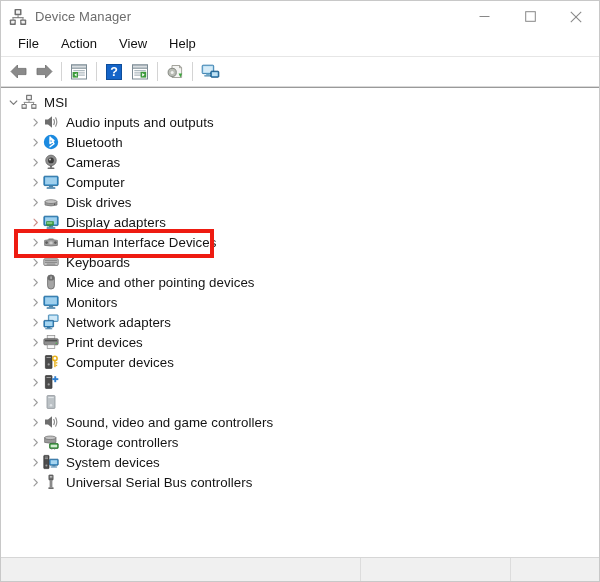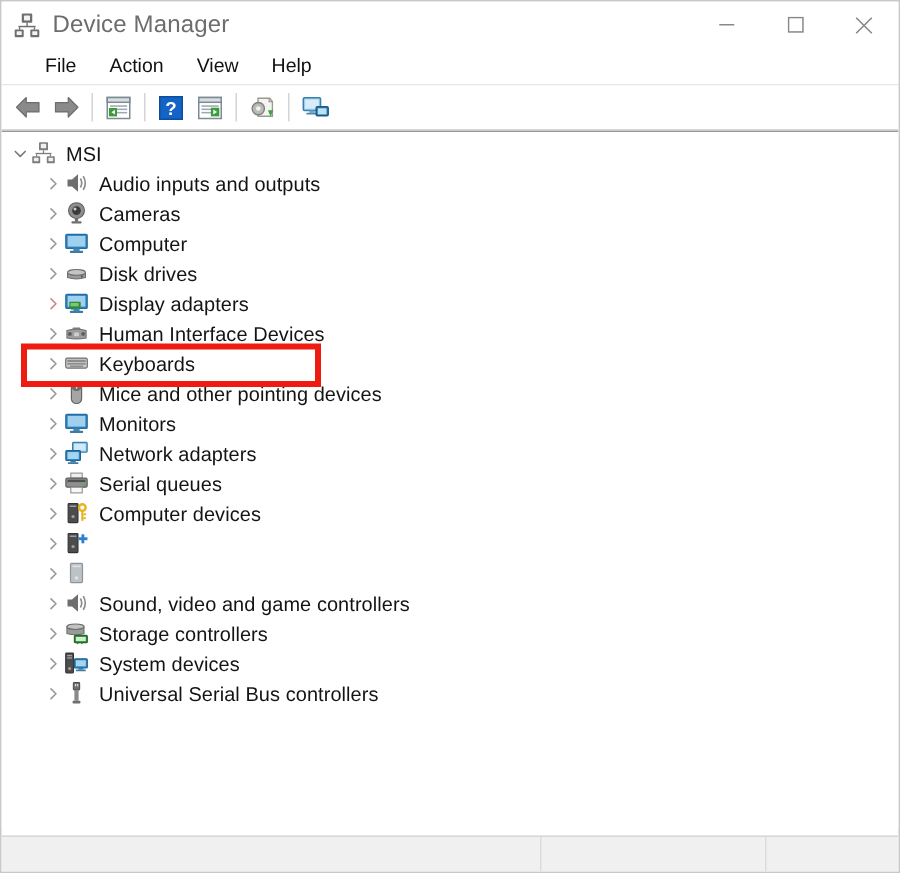--- a/index.html
+++ b/index.html
@@ -36,21 +36,21 @@
   }
   .title-icon {
     width: 18px;
     height: 18px;
     margin-left: 8px;
     margin-right: 8px;
     flex: 0 0 auto;
     display: block;
   }
   .title-text {
-    font-size: 16px;
+    font-size: 13px;
     color: #6d6d6d;
     letter-spacing: 0.1px;
     white-space: nowrap;
   }
   .win-controls {
     position: absolute;
     right: 0;
     top: 0;
     height: 31px;
     display: flex;
@@ -65,21 +65,21 @@
     cursor: default;
   }
   .win-btn svg { display: block; }
 
   
   .menubar {
     height: 24px;
     background: #ffffff;
     display: flex;
     align-items: center;
-    padding-left: 18px;
+    padding-left: 6px;
     border-bottom: 1px solid #e6e6e6;
     user-select: none;
   }
   .menu-item {
     font-size: 13px;
     color: #111111;
     padding: 2px 11px 3px 11px;
     cursor: default;
     white-space: nowrap;
   }
@@ -347,20 +347,32 @@
         </span>
         <svg class="tw-icon" viewBox="0 0 16 16">
           <path d="M2 5.6 L5 5.6 L9 2.2 L9 13.8 L5 10.4 L2 10.4 Z" fill="#6e6e6e"></path>
           <path d="M10.6 5 Q12.4 8 10.6 11" fill="none" stroke="#8c8c8c" stroke-width="1.1"></path>
           <path d="M12.5 3.4 Q15.2 8 12.5 12.6" fill="none" stroke="#8c8c8c" stroke-width="1.1"></path>
         </svg>
         <span class="tw-label">Audio inputs and outputs</span>
       </div>
 
 
+      <div class="tree-row lvl-1">
+        <span class="tw-chevron">
+          <svg width="9" height="9" viewBox="0 0 9 9">
+              <path d="M3 1.2 L6.3 4.5 L3 7.8" fill="none" stroke="#9b9b9b" stroke-width="1.1" stroke-linecap="round" stroke-linejoin="round"></path>
+            </svg>
+        </span>
+        <svg class="tw-icon" viewBox="0 0 16 16">
+          <circle cx="8" cy="8" r="7.2" fill="#1b8ae0"></circle>
+          <path d="M7 3.4 L11 6.6 L7 9.6 L7 2.9 L11 9.6 L7 12.8" fill="none" stroke="#ffffff" stroke-width="1.35" stroke-linejoin="round" stroke-linecap="round"></path>
+        </svg>
+        <span class="tw-label">Bluetooth</span>
+      </div>
 
       <div class="tree-row lvl-1">
         <span class="tw-chevron">
           <svg width="9" height="9" viewBox="0 0 9 9">
               <path d="M3 1.2 L6.3 4.5 L3 7.8" fill="none" stroke="#9b9b9b" stroke-width="1.1" stroke-linecap="round" stroke-linejoin="round"></path>
             </svg>
         </span>
         <svg class="tw-icon" viewBox="0 0 16 16">
           <circle cx="8" cy="6.4" r="5.3" fill="#8e8e8e" stroke="#5f5f5f" stroke-width="0.7"></circle>
           <circle cx="8" cy="6.4" r="2.9" fill="#3b3b3b"></circle>
@@ -503,21 +515,21 @@
               <path d="M3 1.2 L6.3 4.5 L3 7.8" fill="none" stroke="#9b9b9b" stroke-width="1.1" stroke-linecap="round" stroke-linejoin="round"></path>
             </svg>
         </span>
         <svg class="tw-icon" viewBox="0 0 16 16">
           <rect x="4.2" y="1.4" width="7.6" height="3.4" fill="#efefef" stroke="#8b8b8b" stroke-width="0.7"></rect>
           <rect x="0.9" y="4.8" width="14.2" height="6" rx="1" fill="#8f8f8f" stroke="#5e5e5e" stroke-width="0.8"></rect>
           <rect x="2" y="5.8" width="12" height="1.6" fill="#4f4f4f"></rect>
           <circle cx="13.3" cy="9.2" r="0.8" fill="#4cb14c"></circle>
           <rect x="4.2" y="10.8" width="7.6" height="3.8" fill="#f7f7f7" stroke="#8b8b8b" stroke-width="0.7"></rect>
         </svg>
-        <span class="tw-label">Serial queues</span>
+        <span class="tw-label">Print devices</span>
       </div>
 
 
       <div class="tree-row lvl-1">
         <span class="tw-chevron">
           <svg width="9" height="9" viewBox="0 0 9 9">
               <path d="M3 1.2 L6.3 4.5 L3 7.8" fill="none" stroke="#9b9b9b" stroke-width="1.1" stroke-linecap="round" stroke-linejoin="round"></path>
             </svg>
         </span>
         <svg class="tw-icon" viewBox="0 0 16 16">

